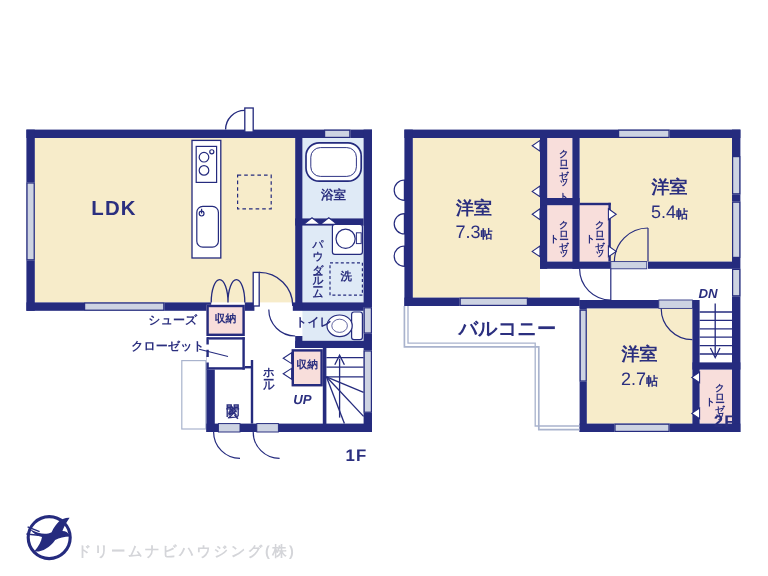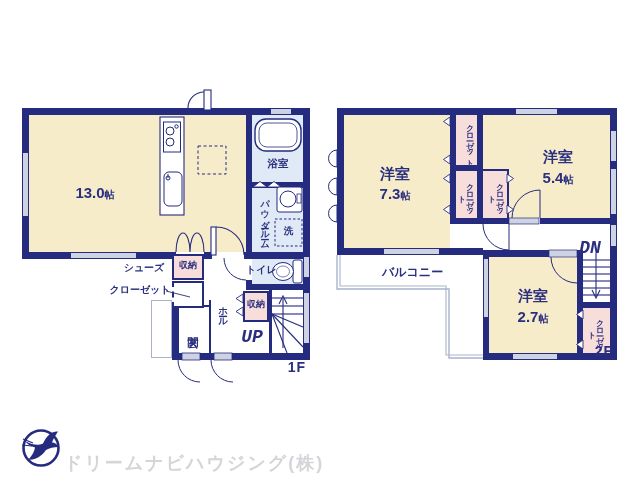--- a/index.html
+++ b/index.html
@@ -13,27 +13,27 @@
   .wet{background:#dfeaf6}
   .pink{background:#f8dedb}
   .pinkbox{position:absolute;background:#f8dedb;border:2.5px solid #252b7e}
   .whitebox{position:absolute;background:#ffffff;border:2.5px solid #252b7e}
   .win{position:absolute;background:#cdd3e2;border:1px solid #252b7e}
   .outline{position:absolute;border:1.5px solid #a9b3cd}
   .lbl{position:absolute;color:#2b2f7f;text-align:center;white-space:nowrap;line-height:1.1}
   .v{writing-mode:vertical-rl;text-orientation:upright;white-space:normal;line-height:1;letter-spacing:0}
   .name{font-size:15px;font-weight:700}
   .big{font-size:17px;font-weight:600;letter-spacing:1px}
-  .size{font-size:15px;font-weight:700}
+  .size{font-size:15px;font-weight:400}
   .unit{font-size:10px;font-weight:600}
   .small{font-size:9px;font-weight:600}
   .med{font-size:10px;font-weight:700}
-  .updn{font-family:Liberation Mono, monospace;font-style:italic;font-weight:700;font-size:18px}
+  .updn{font-family:Liberation Sans, sans-serif;font-style:italic;font-weight:700;font-size:11px}
   .floorlab{font-size:14px;font-weight:600;letter-spacing:1px}
-  .company{position:absolute;color:#d4d5d9;font-size:18px;font-weight:600;letter-spacing:2px;white-space:nowrap}
+  .company{position:absolute;color:#d4d5d9;font-size:12px;font-weight:600;letter-spacing:2px;white-space:nowrap}
   svg.overlay{position:absolute;left:0;top:0;pointer-events:none}
 </style>
 </head>
 <body>
 
 <div id="canvas">
 
   <div class="room cream" style="left:29px;top:115px;width:217px;height:137px"></div>
   <div class="room wet" style="left:252px;top:115px;width:51px;height:67px"></div>
   <div class="room wet" style="left:252px;top:188px;width:51px;height:64px"></div>
@@ -238,51 +238,49 @@
     </g>
 
     <g>
       <circle cx="41" cy="448" r="17.5" fill="#ffffff" stroke="#252b7e" stroke-width="2.6"></circle>
       <path d="M25,441 C33,445 38,446 43,443.5 C47,435 52,431 58,431.5 C55,436 53,439.5 52,442.5 C55,442.5 57,444 58.5,447 C53.5,447 49.5,448 46,450 C41,457 34,460.5 28.5,459.5 C32.5,455 34.5,451 35,447.5 C31,446.5 27.5,444.5 25,441 Z" fill="#252b7e"></path>
       <line x1="23" y1="439" x2="33" y2="443" stroke="#252b7e" stroke-width="1.2"></line>
       <line x1="22" y1="445" x2="32" y2="446" stroke="#252b7e" stroke-width="1.2"></line>
     </g>
   </svg>
 
-  <div class="lbl" style="left:55px;top:184px;width:80px">
-    <span class="size">13.0</span><span class="unit">帖</span>
-  </div>
+  <div class="lbl big" style="left:60px;top:165px;width:70px">LDK</div>
   <div class="lbl med" style="left:261px;top:158px;width:34px;font-size:10.5px">浴室</div>
   <div class="lbl v" style="left:256px;top:188px;width:13px;height:62px;font-size:9px;font-weight:600">パウダールーム</div>
   <div class="lbl small" style="left:281px;top:226px;width:15px;font-size:9.5px">洗</div>
   <div class="lbl med" style="left:246px;top:264px;width:30px">トイレ</div>
   <div class="lbl small" style="left:176px;top:261px;width:24px">収納</div>
   <div class="lbl small" style="left:245px;top:300px;width:22px">収納</div>
   <div class="lbl med" style="left:118px;top:262px;width:52px">シューズ</div>
   <div class="lbl med" style="left:108px;top:284px;width:64px">クローゼット</div>
   <div class="lbl v" style="left:184px;top:313px;width:14px;height:30px;font-size:11px;font-weight:600">玄関</div>
   <div class="lbl v" style="left:215px;top:291px;width:13px;height:40px;font-size:9.5px;font-weight:600">ホール</div>
   <div class="lbl updn" style="left:238px;top:328px;width:28px">UP</div>
-  <div class="lbl floorlab" style="left:284px;top:360px;width:26px">1F</div>
+  <div class="lbl floorlab" style="left:284px;top:372px;width:26px">1F</div>
 
   <div class="lbl name" style="left:375px;top:166px;width:40px">洋室</div>
   <div class="lbl" style="left:371px;top:185px;width:48px">
     <span class="size">7.3</span><span class="unit">帖</span>
   </div>
   <div class="lbl name" style="left:538px;top:149px;width:40px">洋室</div>
   <div class="lbl" style="left:534px;top:169px;width:48px">
     <span class="size">5.4</span><span class="unit">帖</span>
   </div>
   <div class="lbl name" style="left:513px;top:288px;width:40px">洋室</div>
   <div class="lbl" style="left:509px;top:308px;width:48px">
     <span class="size">2.7</span><span class="unit">帖</span>
   </div>
   <div class="lbl v" style="left:460px;top:117px;width:13px;height:47px;font-size:8px;font-weight:600">クローゼット</div>
   <div class="lbl v" style="left:460px;top:173px;width:13px;height:44px;font-size:8px;font-weight:600">クローゼット</div>
   <div class="lbl v" style="left:490px;top:173px;width:13px;height:44px;font-size:8px;font-weight:600">クローゼット</div>
   <div class="lbl v" style="left:590px;top:310px;width:13px;height:42px;font-size:8px;font-weight:600">クローゼット</div>
-  <div class="lbl med" style="left:382px;top:266px;width:60px;font-size:12px">バルコニー</div>
+  <div class="lbl med" style="left:382px;top:266px;width:60px;font-size:16px">バルコニー</div>
   <div class="lbl updn" style="left:576px;top:239px;width:28px">DN</div>
   <div class="lbl floorlab" style="left:590px;top:344px;width:28px">2F</div>
 
   <div class="company" style="left:64px;top:451px">ドリームナビハウジング(株)</div>
 
 </div>
 
 </body></html>

